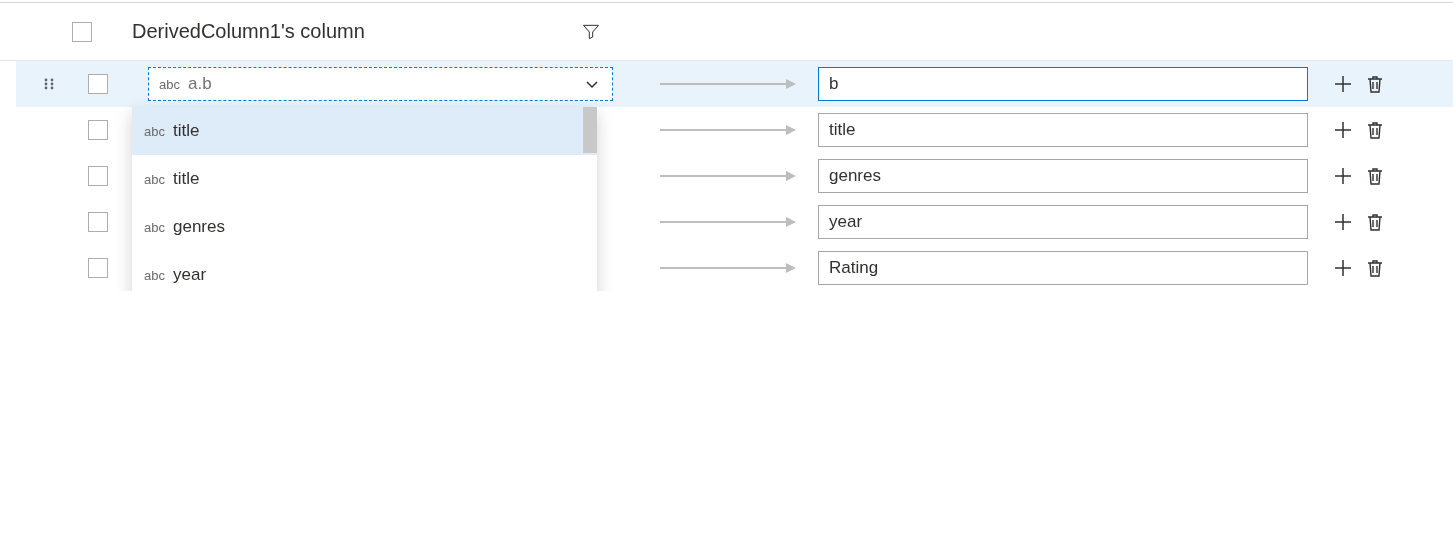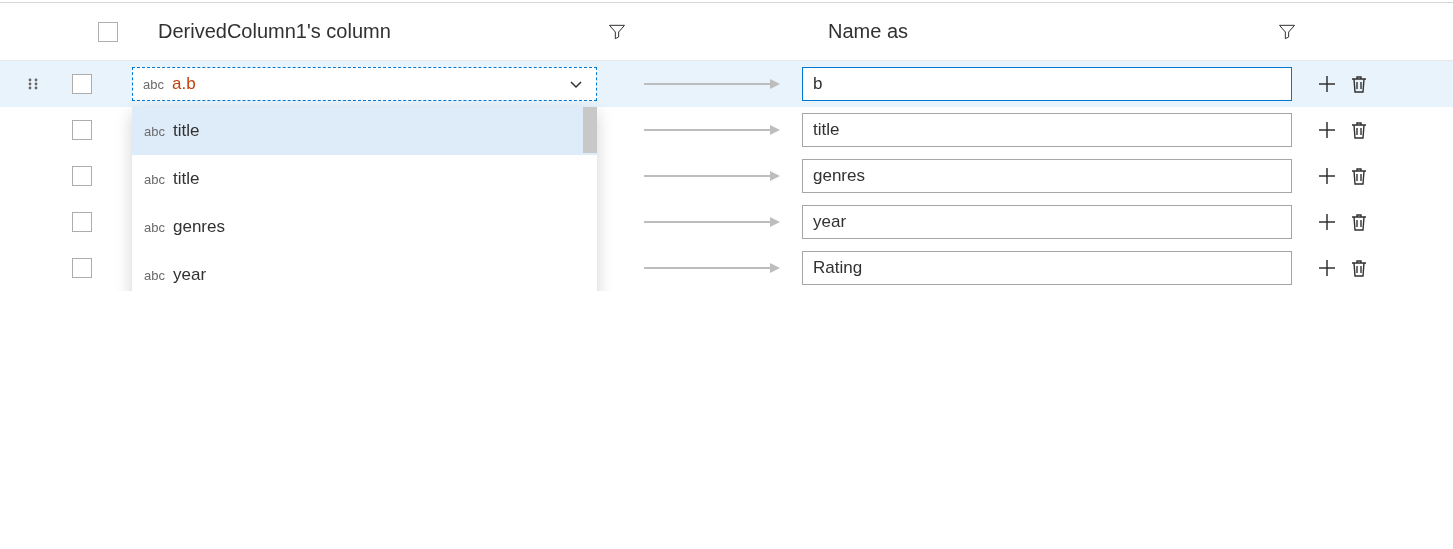--- a/index.html
+++ b/index.html
@@ -16,21 +16,21 @@
     }
     .top-divider {
       border-top: 1px solid #d6d6d6;
       margin-top: 2px;
     }
     .header-row {
       display: flex;
       align-items: center;
       height: 58px;
       border-bottom: 1px solid #e6e6e6;
-      padding-left: 76px;
+      padding-left: 50px;
     }
     .checkbox-header {
       width: 82px;
       display: flex;
       align-items: center;
     }
     .checkbox {
       width: 20px;
       height: 20px;
       border: 1px solid #adadad;
@@ -63,20 +63,21 @@
       display: flex;
       align-items: center;
       justify-content: space-between;
       font-size: 20px;
       font-weight: 400;
       color: #323130;
       padding-right: 20px;
     }
     .body-wrap {
       position: relative;
+      padding-left: 16px;
     }
     .row {
       display: flex;
       align-items: center;
       height: 46px;
       padding-left: 50px;
     }
     .row.active {
       background: #e9f3fc;
     }
@@ -146,21 +147,21 @@
       padding: 0 10px;
       gap: 8px;
       position: relative;
     }
     .abc {
       font-size: 13px;
       color: #6b6b6b;
     }
     .combo-text {
       font-size: 17px;
-      color: #c2410c;
+      color: #737373;
       flex: 1;
     }
     .combo-caret {
       margin-right: 4px;
     }
     .dropdown {
       position: absolute;
       top: 146px;
       left: 132px;
       width: 465px;
@@ -212,28 +213,20 @@
   </div>
   <div class="col1-header">
     <span>DerivedColumn1's column</span>
     <span class="icon-btn">
       <svg class="filter-icon" viewBox="0 0 24 24">
           <path d="M3 4h18l-7 8v6l-4 2v-8z"></path>
         </svg>
     </span>
   </div>
   <div class="gap"></div>
-  <div class="col2-header">
-    <span>Name as</span>
-    <span class="icon-btn">
-      <svg class="filter-icon" viewBox="0 0 24 24">
-          <path d="M3 4h18l-7 8v6l-4 2v-8z"></path>
-        </svg>
-    </span>
-  </div>
 </div>
 
 <div class="body-wrap">
 
   <div class="row active">
     <div class="drag-col">
       <svg class="drag-handle" viewBox="0 0 14 14">
         <circle cx="4" cy="3" r="1.4" fill="#666"></circle>
           <circle cx="10" cy="3" r="1.4" fill="#666"></circle>
         <circle cx="4" cy="7" r="1.4" fill="#666"></circle>

